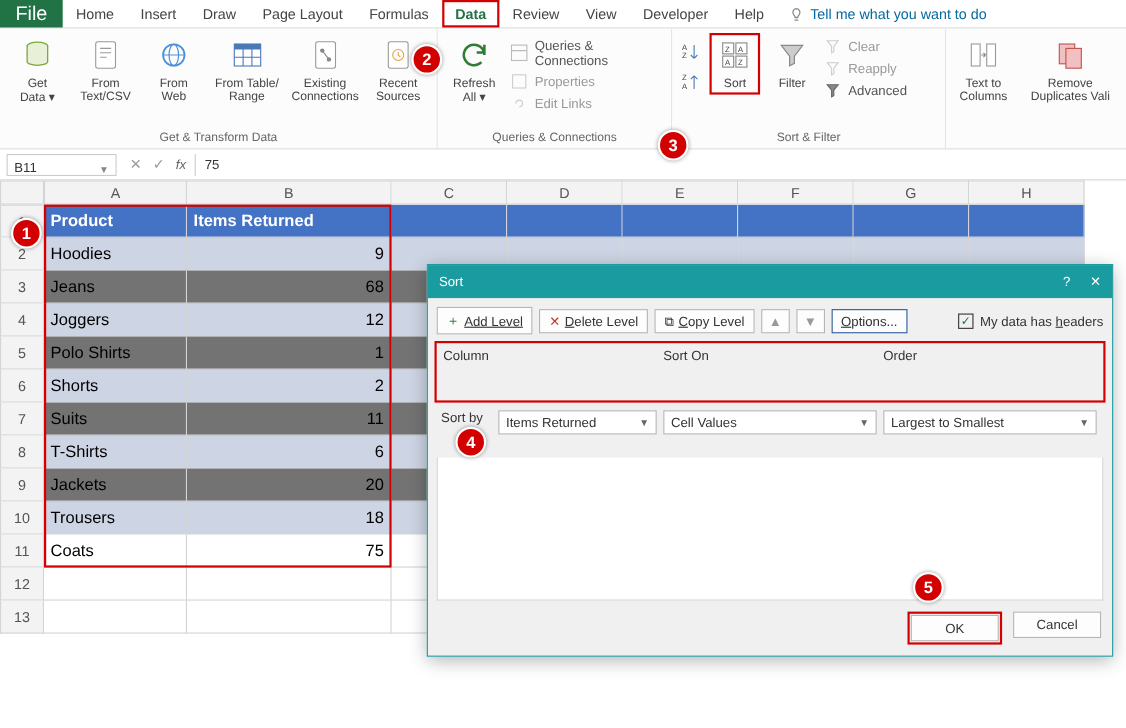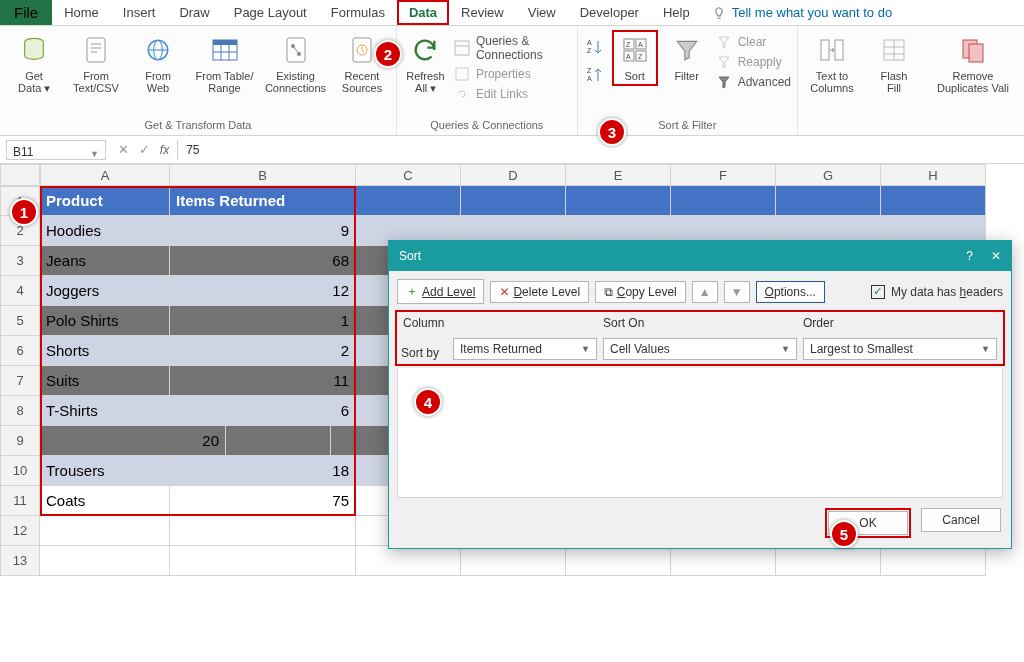--- a/index.html
+++ b/index.html
@@ -1,19 +1,19 @@
 <!DOCTYPE html>
 <html><head>
 <meta charset="utf-8">
 <style>
   * { box-sizing: border-box; }
   html, body { margin:0; padding:0; font-family: "Segoe UI", Arial, sans-serif; font-size:13px; color:#333; background:#fff; width:1024px; height:662px; overflow:hidden; }
   
   .menubar { display:flex; align-items:stretch; height:26px; border-bottom:1px solid #d4d4d4; }
-  .menubar .file-tab { background:#217346; color:#000000; padding:4px 14px; font-size:15px; display:flex; align-items:center; }
+  .menubar .file-tab { background:#217346; color:#ffffff; padding:4px 14px; font-size:18px; display:flex; align-items:center; }
   .menubar .tab { padding:4px 12px; color:#444; display:flex; align-items:center; cursor:default; }
   .menubar .tab.active { border:2px solid #d20000; padding:3px 10px; color:#217346; font-weight:700; }
   .menubar .tell { display:flex; align-items:center; gap:6px; color:#0369a1; margin-left:10px; }
   .bulb { width:14px; height:14px; }
   
   .ribbon { display:flex; height:110px; border-bottom:1px solid #d4d4d4; background:#fcfcfc; }
   .group { display:flex; flex-direction:column; padding:4px 6px 0 6px; border-right:1px solid #e5e5e5; position:relative; }
   .group-row { display:flex; flex:1; align-items:flex-start; gap:6px; }
   .group-label { text-align:center; font-size:11px; color:#666; padding:2px 0 4px; }
   .big-btn { display:flex; flex-direction:column; align-items:center; justify-content:flex-start; width:56px; text-align:center; font-size:11px; color:#444; gap:4px; padding-top:4px; cursor:default; }
@@ -61,21 +61,21 @@
   .dlg-toolbar { display:flex; align-items:center; padding:8px 8px; gap:6px; }
   .dlg-btn { border:1px solid #b5b5b5; background:#fdfdfd; padding:3px 8px; display:flex; align-items:center; gap:4px; font-size:12px; color:#333; }
   .dlg-btn.disabled { color:#999; }
   .options-box { border:1px solid #2b579a; padding:3px 8px; }
   .chk { margin-left:auto; display:flex; align-items:center; gap:6px; }
   .chk .box { width:14px; height:14px; border:1px solid #333; display:flex; align-items:center; justify-content:center; font-size:11px; color:#217346; }
   .dlg-grid { margin:0 8px; }
   .dlg-cols { display:flex; gap:0; font-size:12px; color:#333; }
   .dlg-col-h { padding:4px 6px; }
   .c-col { width:200px; } .c-sorton{ width:200px; } .c-order{ width:200px; }
-  .sort-row { display:flex; align-items:flex-end; padding:4px 0 8px; gap:6px; }
+  .sort-row { display:flex; align-items:flex-start; padding:4px 0 21px; gap:6px;margin-top:35px; }
   .sort-label { width:50px; padding-left:4px; }
   .combo { border:1px solid #b5b5b5; background:#fff; height:22px; display:flex; align-items:center; justify-content:space-between; padding:0 6px; font-size:12px; }
   .combo .dd { font-size:9px; color:#666; }
   .cb1{width:144px;} .cb2{width:194px;} .cb3{width:194px;}
   .dlg-body-space { height:130px; background:#fff; margin:0 8px; border:1px solid #d4d4d4; border-top:none; }
   .dlg-foot { display:flex; justify-content:flex-end; gap:10px; padding:10px; }
   .foot-btn { width:80px; height:24px; border:1px solid #b5b5b5; background:#fdfdfd; display:flex; align-items:center; justify-content:center; }
   .ok-wrap { border:2px solid #d20000; padding:1px; }
   
   .anno { position:absolute; width:28px; height:28px; border-radius:50%; background:#d20000; color:#fff; display:flex; align-items:center; justify-content:center; font-size:15px; font-weight:bold; border:2px solid #fff; box-shadow:0 0 4px rgba(0,0,0,.4); z-index:50; }
@@ -305,32 +305,20 @@
         <div class="ico">
             <svg width="28" height="28" viewBox="0 0 28 28">
               <rect x="3" y="4" width="8" height="20" fill="#fff" stroke="#999"></rect>
               <rect x="17" y="4" width="8" height="20" fill="#fff" stroke="#999"></rect>
               <path d="M12 14h4m0 0l-2-2m2 2l-2 2" stroke="#888" fill="none"></path>
             </svg>
           </div>
         <div style="white-space:pre-line;">Text to
 Columns</div>
       </div>
-      <div class="big-btn">
-        <div class="ico">
-            <svg width="28" height="28" viewBox="0 0 28 28">
-              <rect x="4" y="4" width="20" height="20" fill="none" stroke="#bbb"></rect>
-              <line x1="4" y1="11" x2="24" y2="11" stroke="#bbb"></line>
-              <line x1="4" y1="18" x2="24" y2="18" stroke="#bbb"></line>
-              <line x1="14" y1="4" x2="14" y2="24" stroke="#bbb"></line>
-            </svg>
-          </div>
-        <div style="white-space:pre-line;">Flash
-Fill</div>
-      </div>
       <div class="big-btn wide" style="width:90px;">
         <div class="ico">
             <svg width="28" height="28" viewBox="0 0 28 28">
               <rect x="4" y="4" width="14" height="18" fill="#f2c0c0" stroke="#c05050"></rect>
               <rect x="10" y="8" width="14" height="18" fill="#f2c0c0" stroke="#c05050"></rect>
             </svg>
           </div>
         <div style="white-space:pre-line;">Remove
 Duplicates Vali</div>
       </div>
@@ -448,20 +436,21 @@
         <div class="cell cB ">6</div>
         <div class="cell cBlank"></div>
         <div class="cell cBlank"></div>
         <div class="cell cBlank"></div>
         <div class="cell cBlank"></div>
         <div class="cell cBlank"></div>
         <div class="cell cBlank"></div>
       </div>
       <div class="row data-row odd">
         <div class="row-h">9</div>
+        <div class="cell cA">Jackets</div>
         <div class="cell cB ">20</div>
         <div class="cell cBlank"></div>
         <div class="cell cBlank"></div>
         <div class="cell cBlank"></div>
         <div class="cell cBlank"></div>
         <div class="cell cBlank"></div>
         <div class="cell cBlank"></div>
       </div>
       <div class="row data-row even">
         <div class="row-h">10</div>

